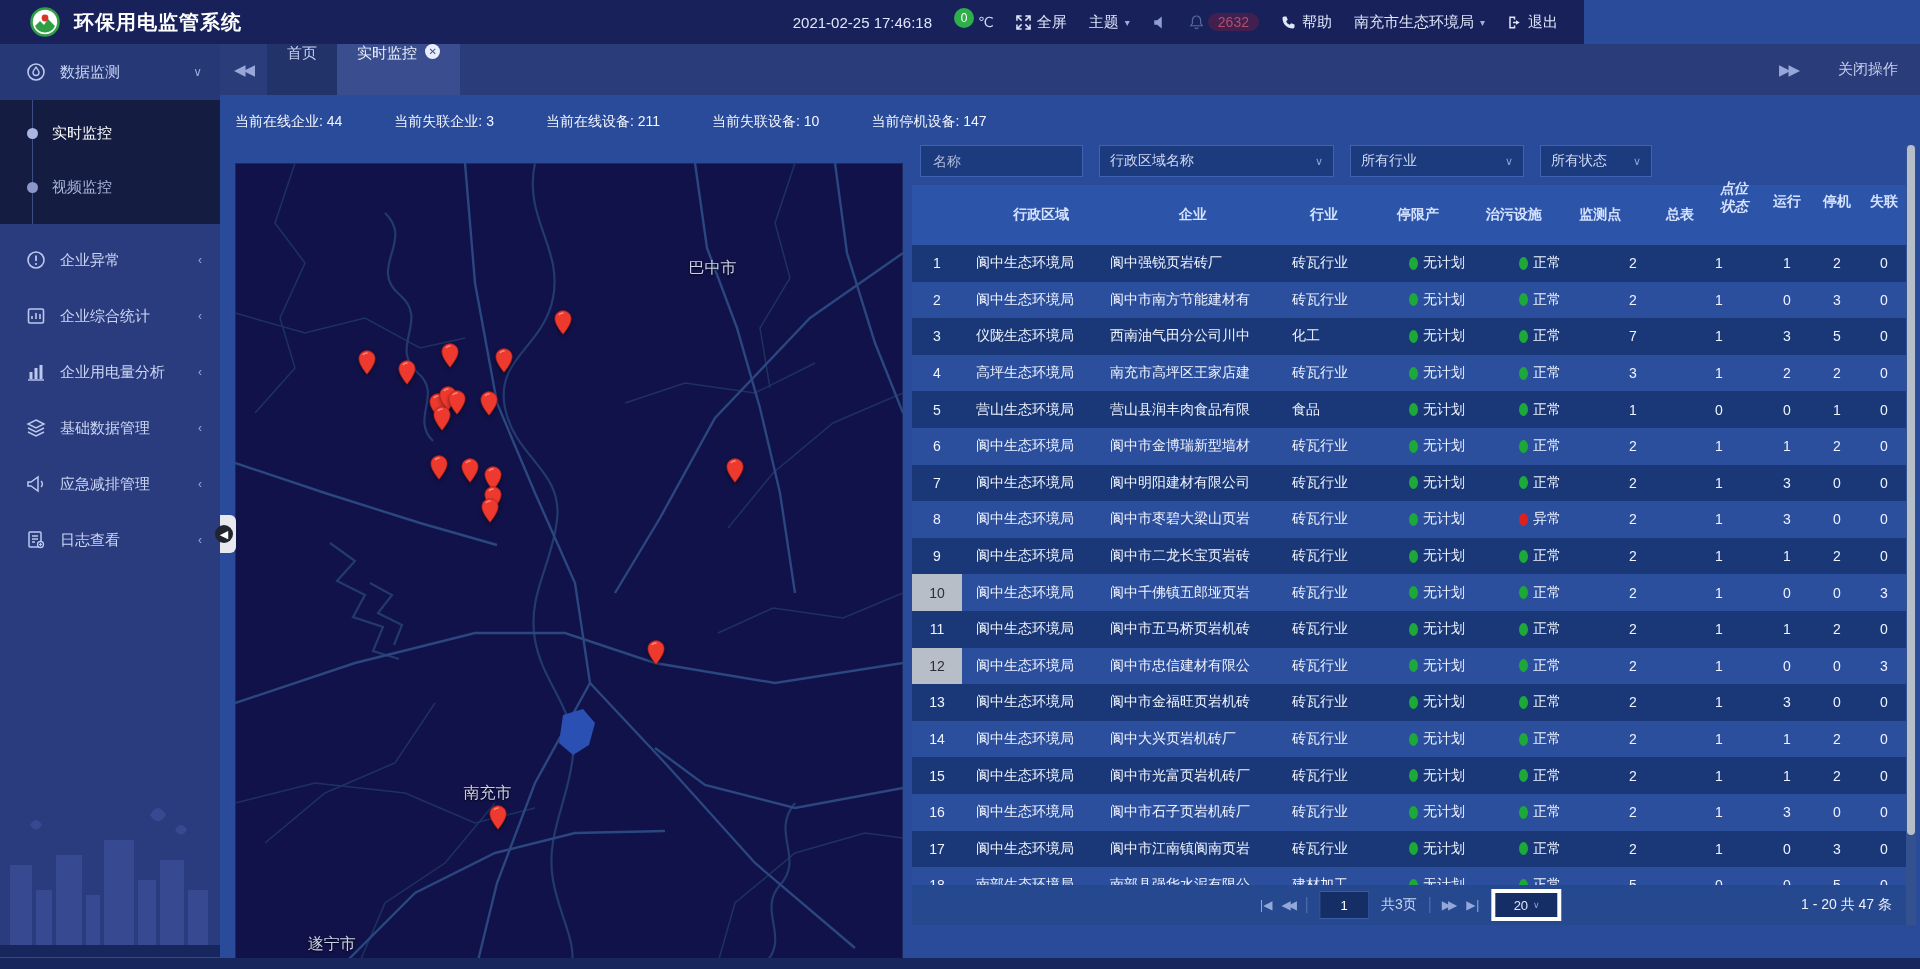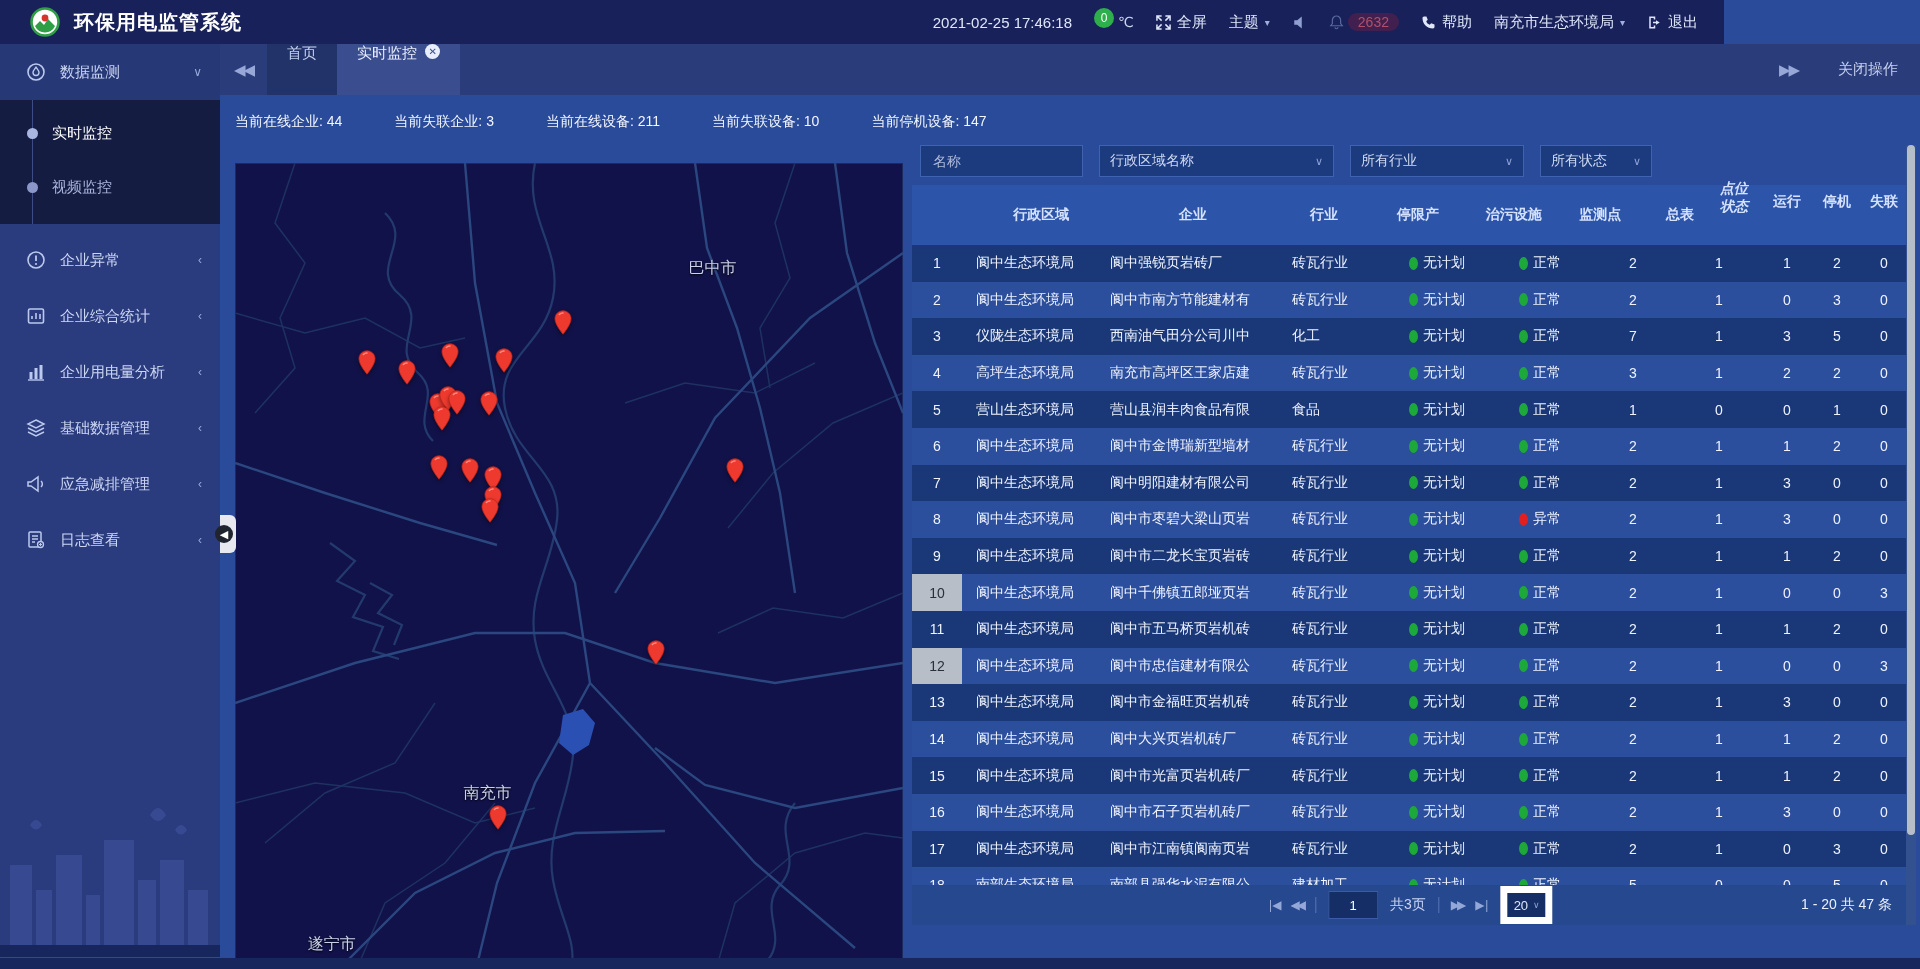--- a/index.html
+++ b/index.html
@@ -2,21 +2,21 @@
 <html><head>
 <meta charset="utf-8">
 <style>
   html,body{margin:0;padding:0;}
   body{
     width:1920px;height:969px;overflow:hidden;position:relative;
     font-family:"Liberation Sans","DejaVu Sans",sans-serif;
     background:#2a4b99;color:#e8eefb;font-size:14px;
   }
   
-  .hdr{position:absolute;left:0;top:0;width:1724px;height:44px;background:#18215a;display:flex;align-items:center;z-index:30;}
+  .hdr{position:absolute;left:0;top:0;width:1584px;height:44px;background:#18215a;display:flex;align-items:center;z-index:30;}
   .hdr-logo{margin-left:30px;width:30px;height:30px;}
   .hdr-title{margin-left:14px;font-size:20px;font-weight:bold;color:#fff;letter-spacing:1px;}
   .hdr-right{margin-left:auto;display:flex;align-items:center;gap:22px;padding-right:26px;color:#cdd7f3;}
   .hdr-time{font-size:15px;color:#dfe6fa;}
   .temp{display:flex;align-items:flex-start;gap:4px;}
   .temp-badge{width:20px;height:20px;border-radius:50%;background:#2fae4c;color:#fff;font-size:12px;display:flex;align-items:center;justify-content:center;margin-top:-6px;}
   .temp-unit{font-size:14px;color:#cdd7f3;}
   .hbtn{display:flex;align-items:center;gap:6px;cursor:pointer;color:#dfe6fa;font-size:15px;}
   .hbtn svg{display:block;}
   .caret{font-size:10px;color:#9fb0dd;}
@@ -96,21 +96,21 @@
   .dot-s{width:9px;height:13px;border-radius:50%;margin-right:5px;flex:0 0 auto;}
   .dot-green{background:#1da83a;}
   .dot-red{background:#e01f1f;}
   
   .pager{height:40px;background:#26488f;display:flex;align-items:center;position:relative;color:#93a8d8;}
   .pager-center{position:absolute;left:50%;transform:translateX(-50%);display:flex;align-items:center;gap:12px;}
   .pbtn{font-size:12px;letter-spacing:-3px;cursor:pointer;color:#93a8d8;}
   .pdiv{width:1px;height:16px;background:#5a74b4;}
   .page-input{width:44px;height:24px;background:#152f66;border:1px solid #3a5ca8;color:#fff;text-align:center;font-size:13px;font-family:inherit;}
   .ptext{color:#c9d6f2;font-size:14px;}
-  .psize{height:24px;background:#152f66;border:7px solid #ffffff;color:#dfe6fa;font-size:13px;display:flex;align-items:center;padding:0 6px;gap:5px;cursor:pointer;}
+  .psize{height:24px;background:#152f66;border:4px solid #ffffff;color:#dfe6fa;font-size:13px;display:flex;align-items:center;padding:0 18px;gap:5px;cursor:pointer;}
   .pager-right{margin-left:auto;color:#eaf0fc;font-size:14px;padding-right:14px;}
   
   .scrollbar{position:absolute;left:1906px;top:145px;width:10px;height:780px;background:#33508f;}
   .scroll-thumb{position:absolute;left:1px;top:0;width:8px;height:690px;background:#b6bec9;border-radius:4px;}
   .footer-strip{position:absolute;left:0;bottom:0;width:1920px;height:11px;background:#17265c;}
   .mono{letter-spacing:-2px;}
 </style>
 </head>
 <body>
 

